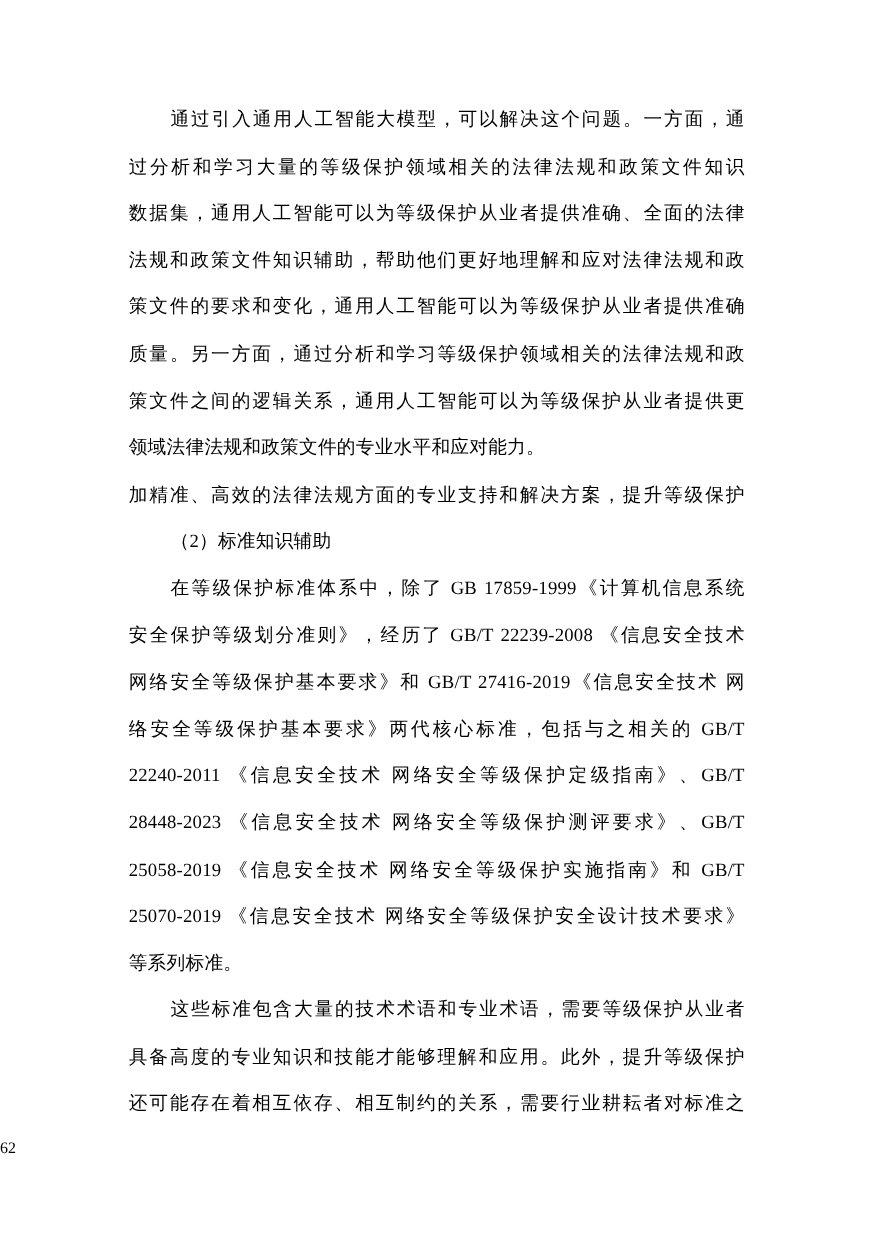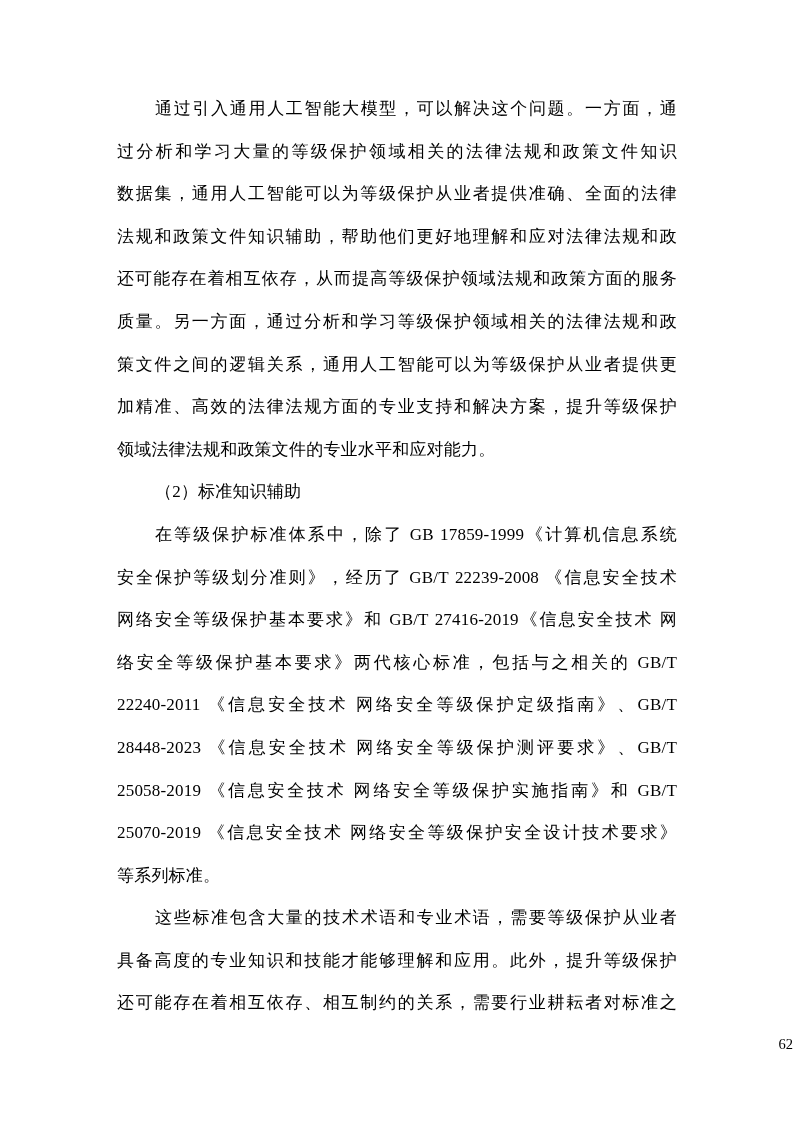--- a/index.html
+++ b/index.html
@@ -34,39 +34,39 @@
     text-align-last: justify;
   }
   .text-line.indent {
     padding-left: 38px;
   }
   .page-number {
     position: absolute;
     left: 0;
     top: 1036px;
     width: 100%;
-    text-align: right;
+    text-align: left;
     font-size: 14.5px;
     color: #000000;
   }
 </style>
 </head>
 <body>
 
 <div class="page">
   <div class="text-block" id="text-block">
       <div class="text-line indent fill">通过引入通用人工智能大模型，可以解决这个问题。一方面，通</div>
       <div class="text-line fill">过分析和学习大量的等级保护领域相关的法律法规和政策文件知识</div>
       <div class="text-line fill">数据集，通用人工智能可以为等级保护从业者提供准确、全面的法律</div>
       <div class="text-line fill">法规和政策文件知识辅助，帮助他们更好地理解和应对法律法规和政</div>
-      <div class="text-line fill">还可能存在着相互依存，从而提高等级保护领域法规和政策方面的服务</div>
+      <div class="text-line fill">策文件的要求和变化，通用人工智能可以为等级保护从业者提供准确</div>
       <div class="text-line fill">质量。另一方面，通过分析和学习等级保护领域相关的法律法规和政</div>
       <div class="text-line fill">策文件之间的逻辑关系，通用人工智能可以为等级保护从业者提供更</div>
+      <div class="text-line">领域法律法规和政策文件的专业水平和应对能力。</div>
       <div class="text-line fill">加精准、高效的法律法规方面的专业支持和解决方案，提升等级保护</div>
-      <div class="text-line">领域法律法规和政策文件的专业水平和应对能力。</div>
       <div class="text-line indent">（2）标准知识辅助</div>
       <div class="text-line indent fill">在等级保护标准体系中，除了 GB 17859-1999《计算机信息系统</div>
       <div class="text-line fill">安全保护等级划分准则》，经历了 GB/T 22239-2008 《信息安全技术</div>
       <div class="text-line fill">网络安全等级保护基本要求》和 GB/T 27416-2019《信息安全技术 网</div>
       <div class="text-line fill">络安全等级保护基本要求》两代核心标准，包括与之相关的 GB/T</div>
       <div class="text-line fill">22240-2011 《信息安全技术 网络安全等级保护定级指南》、GB/T</div>
       <div class="text-line fill">28448-2023 《信息安全技术 网络安全等级保护测评要求》、GB/T</div>
       <div class="text-line fill">25058-2019 《信息安全技术 网络安全等级保护实施指南》和 GB/T</div>
       <div class="text-line fill">25070-2019 《信息安全技术 网络安全等级保护安全设计技术要求》</div>
       <div class="text-line">等系列标准。</div>

